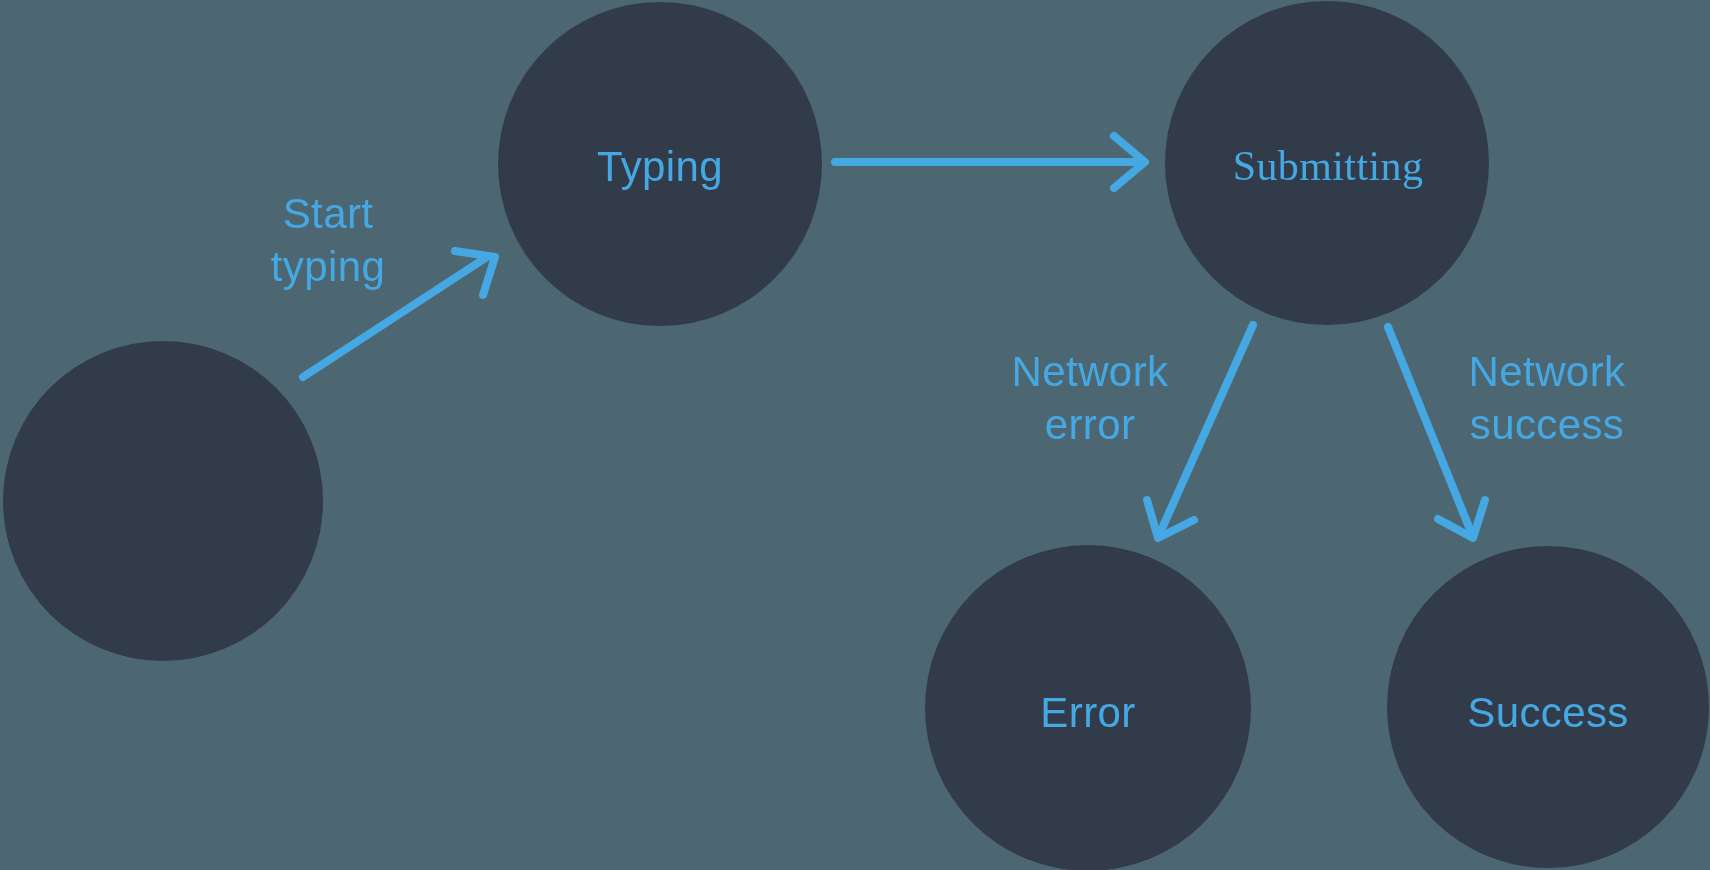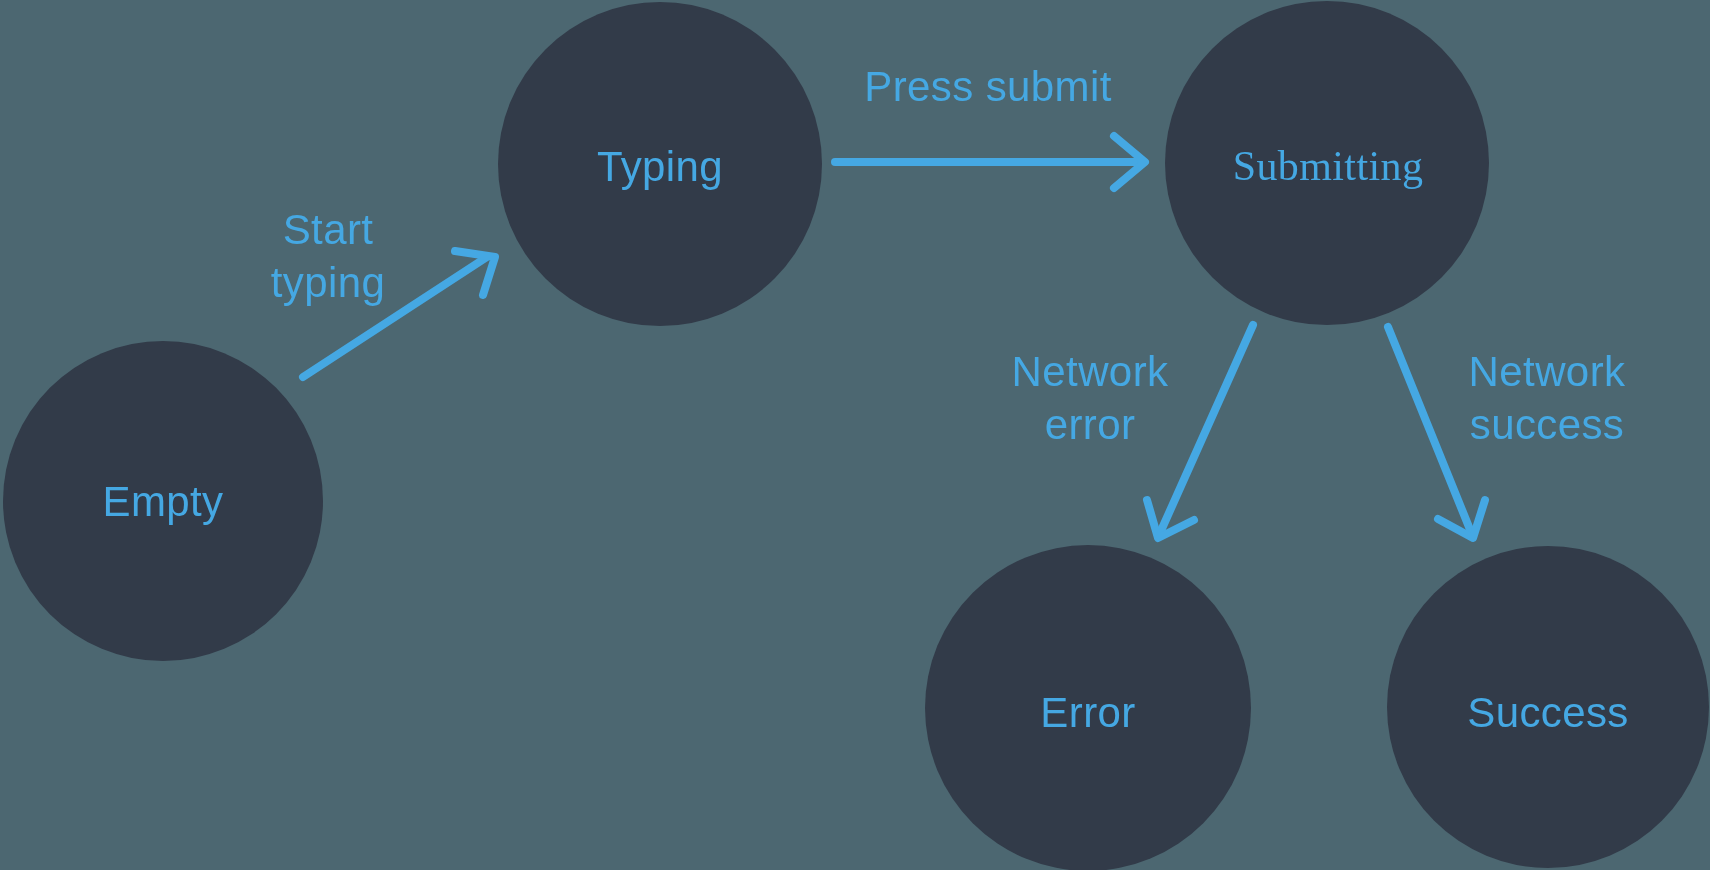--- a/index.html
+++ b/index.html
@@ -54,34 +54,30 @@
     <path class="edge" d="M 835 162 L 1140 162"></path>
     <path class="edge" d="M 1114 136 L 1145 162 L 1114 188"></path>
 
     <path class="edge" d="M 1253 325 L 1160 533"></path>
     <path class="edge" d="M 1194 520 L 1158 538 L 1147 500"></path>
 
     <path class="edge" d="M 1388 327 L 1471 532"></path>
     <path class="edge" d="M 1485 500 L 1473 538 L 1438 519"></path>
   </svg>
 
-  <div class="label" style="left:163px;  top:501px;">Empty</div>
   <div class="label" style="left:660px;  top:166px;">Typing</div>
   <div class="label" style="left:1328px; top:166px;font-family:Liberation Serif, serif;">Submitting</div>
   <div class="label" style="left:1088px; top:712px;">Error</div>
   <div class="label" style="left:1548px; top:712px;">Success</div>
 
-  <div class="label" style="left:328px; top:240px;margin-top:16px;">
+  <div class="label" style="left:328px; top:240px;">
     <div>Start</div>
     <div>typing</div>
   </div>
 
-  <div class="label" style="left:988px; top:86px;">
-    <div>Press submit</div>
-  </div>
 
   <div class="label" style="left:1090px; top:398px;">
     <div>Network</div>
     <div>error</div>
   </div>
 
   <div class="label" style="left:1547px; top:398px;">
     <div>Network</div>
     <div>success</div>
   </div>

